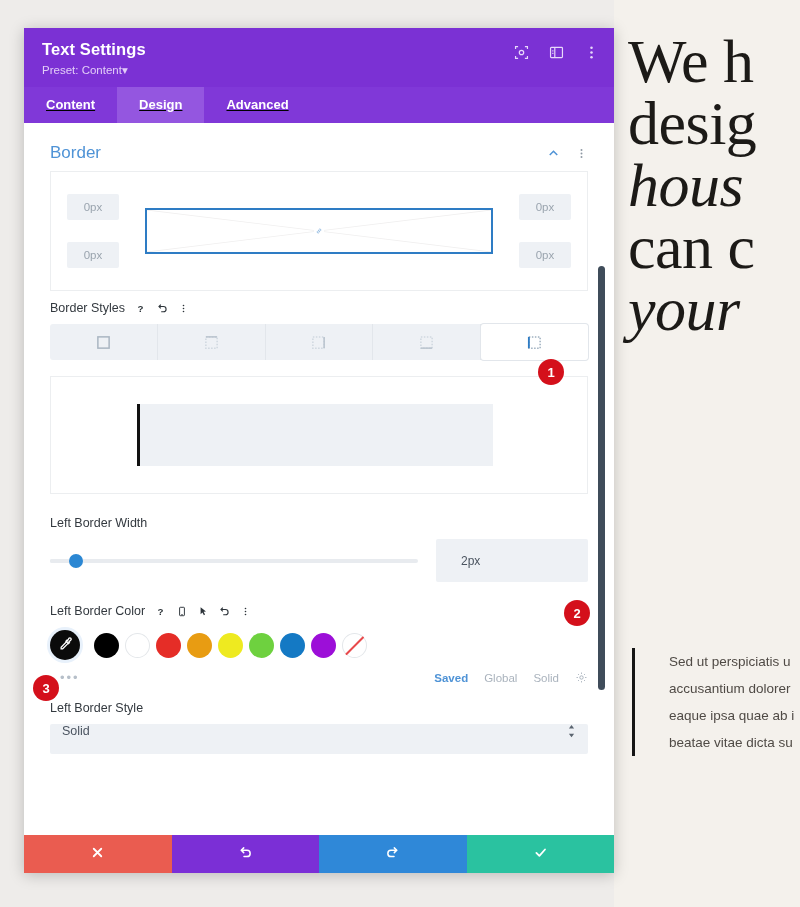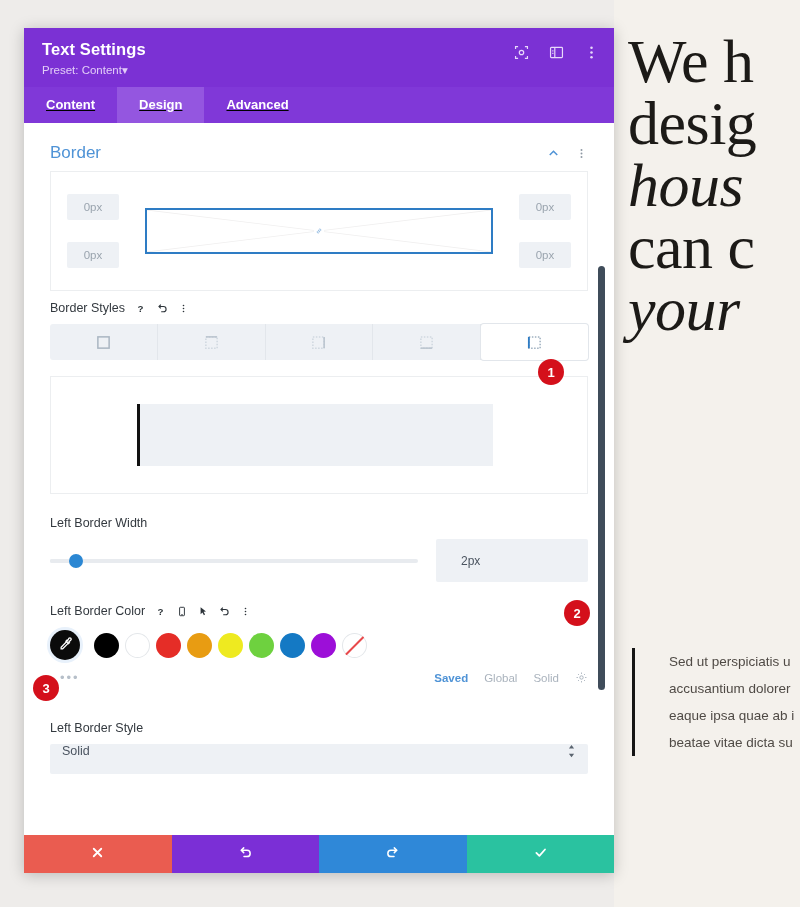--- a/index.html
+++ b/index.html
@@ -491,21 +491,21 @@
           <span class="pt">Solid</span>
           <span>
             <svg class="ico" width="13" height="13" viewBox="0 0 20 20" fill="none" stroke="#aab3bd" stroke-width="1.5">
               <circle cx="10" cy="10" r="2.6"></circle>
               <path d="M10 2.4v2M10 15.6v2M2.4 10h2M15.6 10h2M4.6 4.6l1.4 1.4M14 14l1.4 1.4M15.4 4.6L14 6M6 14l-1.4 1.4"></path>
             </svg>
           </span>
         </div>
       </div>
 
-      <div class="field-label" style="margin-top:36px;">
+      <div class="field-label" style="margin-top:16px;">
         <span>Left Border Style</span>
       </div>
       <div class="select-box">
         <span>Solid</span>
         <span class="select-arrows">
           <svg width="9" height="14" viewBox="0 0 10 16" fill="#5b6570">
               <path d="M5 1l3 4H2zM5 15l3-4H2z"></path>
             </svg>
         </span>
       </div>

